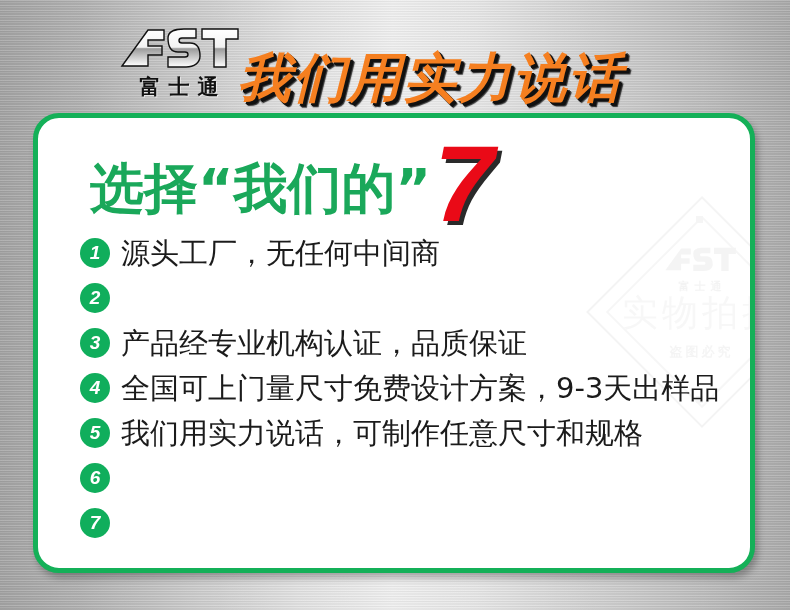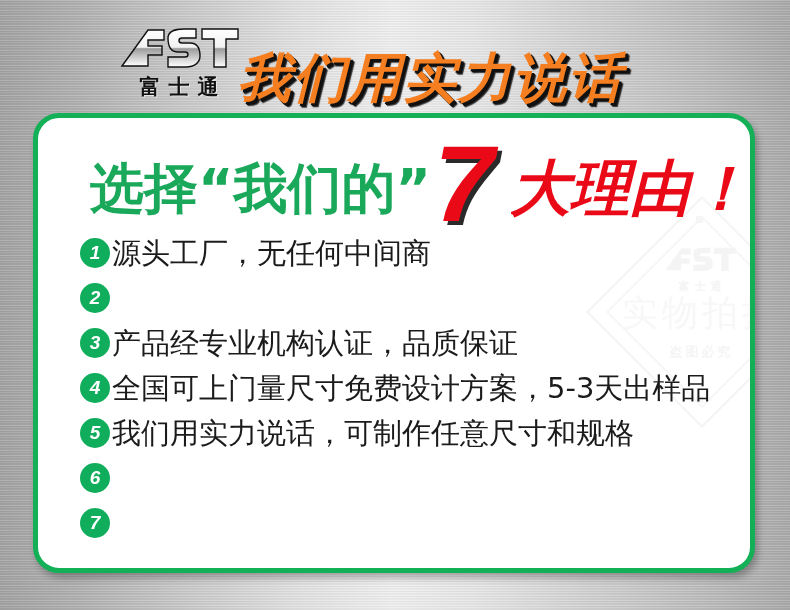--- a/index.html
+++ b/index.html
@@ -248,21 +248,21 @@
     background: #10ae5c;
     color: #ffffff;
     font-size: 19px;
     font-weight: 700;
     font-style: italic;
     line-height: 30px;
     text-align: center;
     font-family: "Liberation Sans", "DejaVu Sans", sans-serif;
   }
   .reason-text {
-    margin-left: 2px;
+    margin-left: 11px;
     font-size: 29px;
     line-height: 34px;
     color: #1b1b1b;
     white-space: nowrap;
     font-family: "DejaVu Sans", "Liberation Sans", sans-serif;
     text-align: center;
   }
 </style>
 </head>
 <body>
@@ -316,42 +316,41 @@
         </svg>
         <div class="wm-logo-cn">富士通</div>
       </div>
       <div class="wm-main">实物拍摄</div>
       <div class="wm-sub">盗图必究</div>
     </div>
 
     <div class="card-headline">
       <span class="hl-green">选择“我们的”</span>
       <span class="hl-seven">7</span>
-      <span class="hl-red">大理由！</span>
     </div>
 
     <div class="reasons">
 
       <div class="reason-row">
         <span class="badge">1</span>
         <span class="reason-text">源头工厂，无任何中间商</span>
       </div>
 
       <div class="reason-row">
         <span class="badge">2</span>
       </div>
 
       <div class="reason-row">
         <span class="badge">3</span>
         <span class="reason-text">产品经专业机构认证，品质保证</span>
       </div>
 
       <div class="reason-row">
         <span class="badge">4</span>
-        <span class="reason-text">全国可上门量尺寸免费设计方案，5-3天出样品</span>
+        <span class="reason-text">全国可上门量尺寸免费设计方案，9-3天出样品</span>
       </div>
 
       <div class="reason-row">
         <span class="badge">5</span>
         <span class="reason-text">我们用实力说话，可制作任意尺寸和规格</span>
       </div>
 
       <div class="reason-row">
         <span class="badge">6</span>
       </div>

